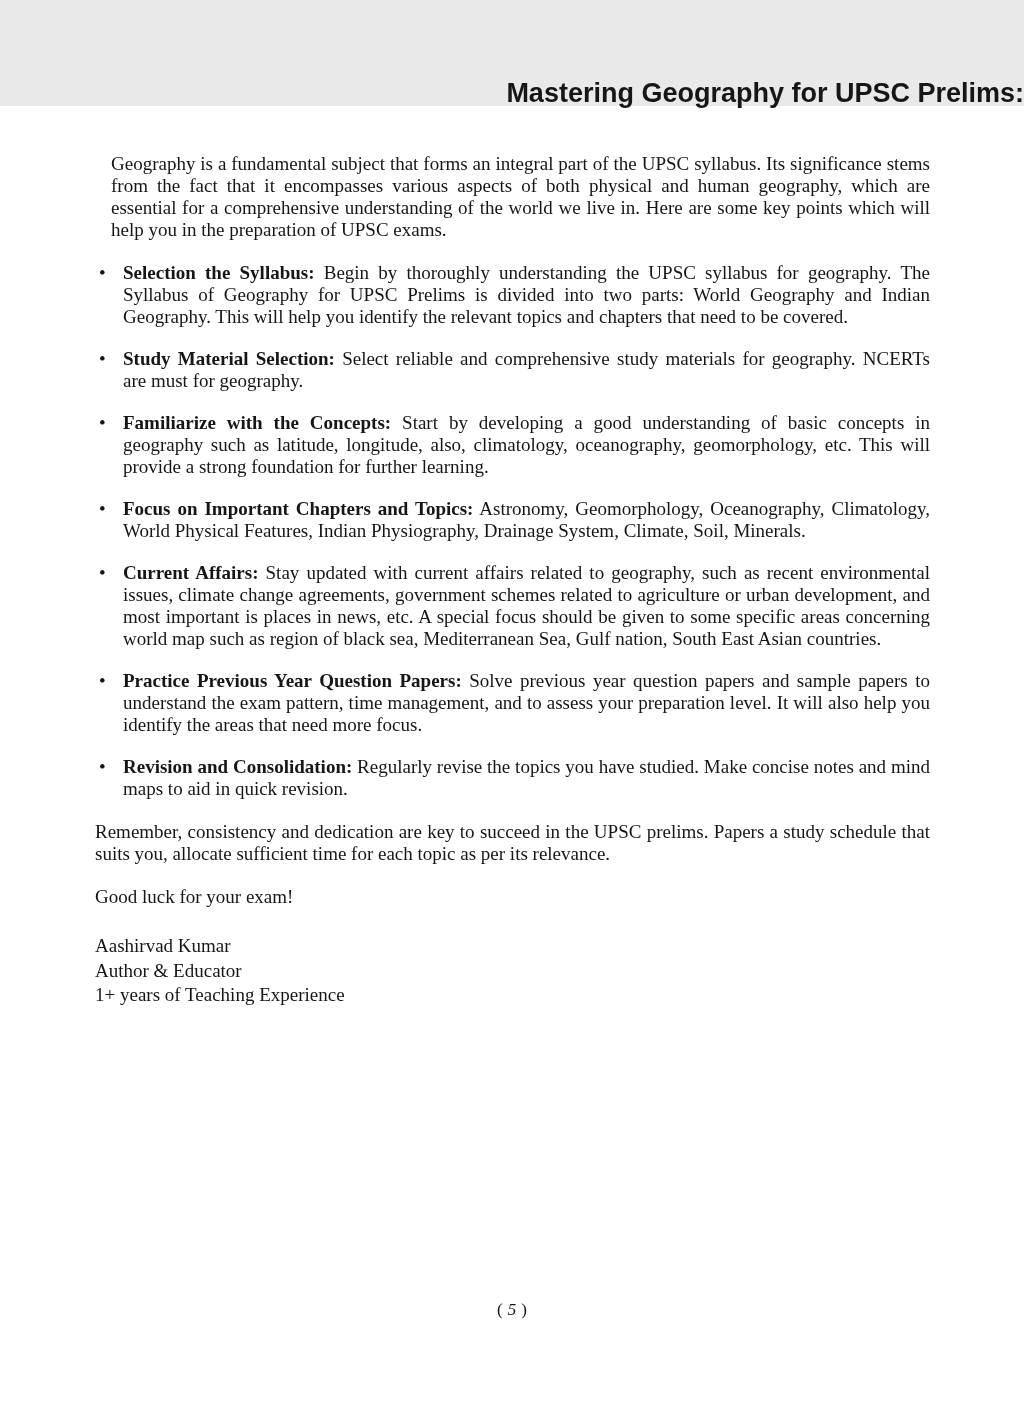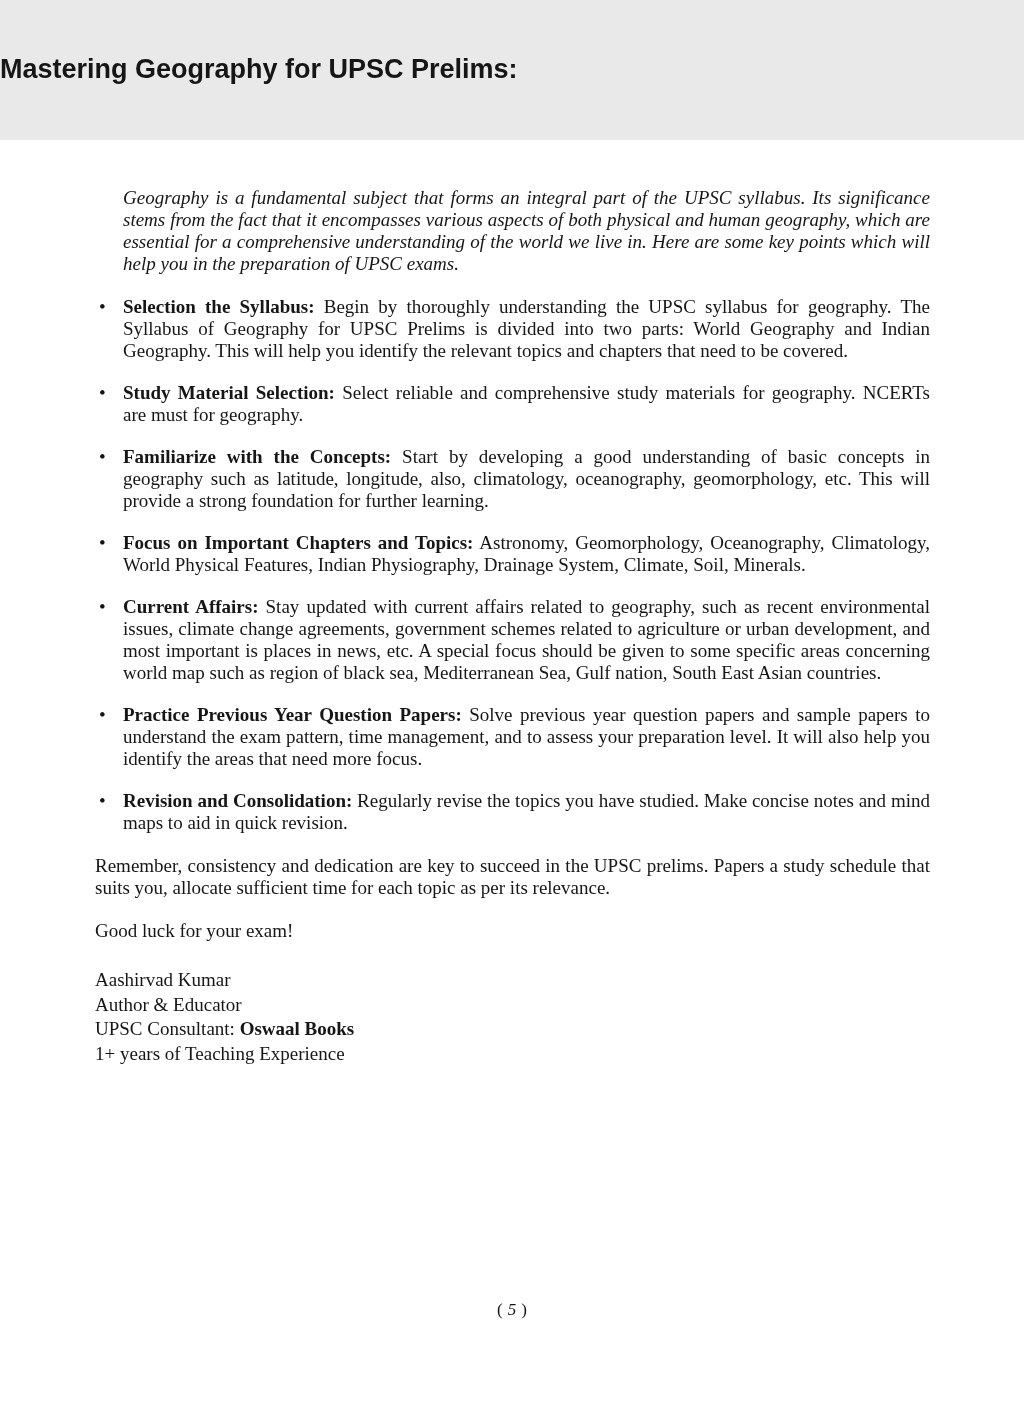--- a/index.html
+++ b/index.html
@@ -9,37 +9,37 @@
     width: 1024px;
     height: 1408px;
     margin: 0 auto;
     background: #ffffff;
     font-family: "Liberation Serif", serif;
     color: #161616;
     overflow: hidden;
   }
   .header {
     width: 1024px;
-    height: 140px;
+    height: 106px;
     background: #e9e9e9;
-    padding-top: 52px;
-    text-align: left;
+    padding-top: 76px;
+    text-align: right;
     font-family: "Liberation Sans", sans-serif;
     font-weight: bold;
     font-size: 27px;
     line-height: 35px;
     color: #161616;
   }
   .content {
     padding: 47px 94px 0 95px;
     font-size: 19px;
     line-height: 22px;
   }
   .para { text-align: justify; }
-  .intro { margin-left: 28px; margin-bottom: 21px; font-style: italic; }
+  .intro { margin-left: 16px; margin-bottom: 21px; }
   ul.bullets { list-style: none; margin: 0; padding: 0; }
   ul.bullets li {
     position: relative;
     padding-left: 28px;
     margin-bottom: 20px;
     text-align: justify;
   }
   ul.bullets li .marker {
     position: absolute;
     left: 4px;
@@ -102,21 +102,20 @@
       </li>
     </ul>
 
     <p class="para closing">Remember, consistency and dedication are key to succeed in the UPSC prelims. Papers a study schedule that suits you, allocate sufficient time for each topic as per its relevance.</p>
 
     <p class="goodluck">Good luck for your exam!</p>
 
     <div class="signature">
       <div>Aashirvad Kumar</div>
       <div>Author &amp; Educator</div>
-      <div><span>UPSC Consultant: </span><span class="sig-bold">Oswaal Books</span></div>
       <div>1+ years of Teaching Experience</div>
     </div>
 
   </div>
 
   <div class="pagenum">
     <span>(</span><span class="num">5</span><span>)</span>
   </div>
 
 </div>

